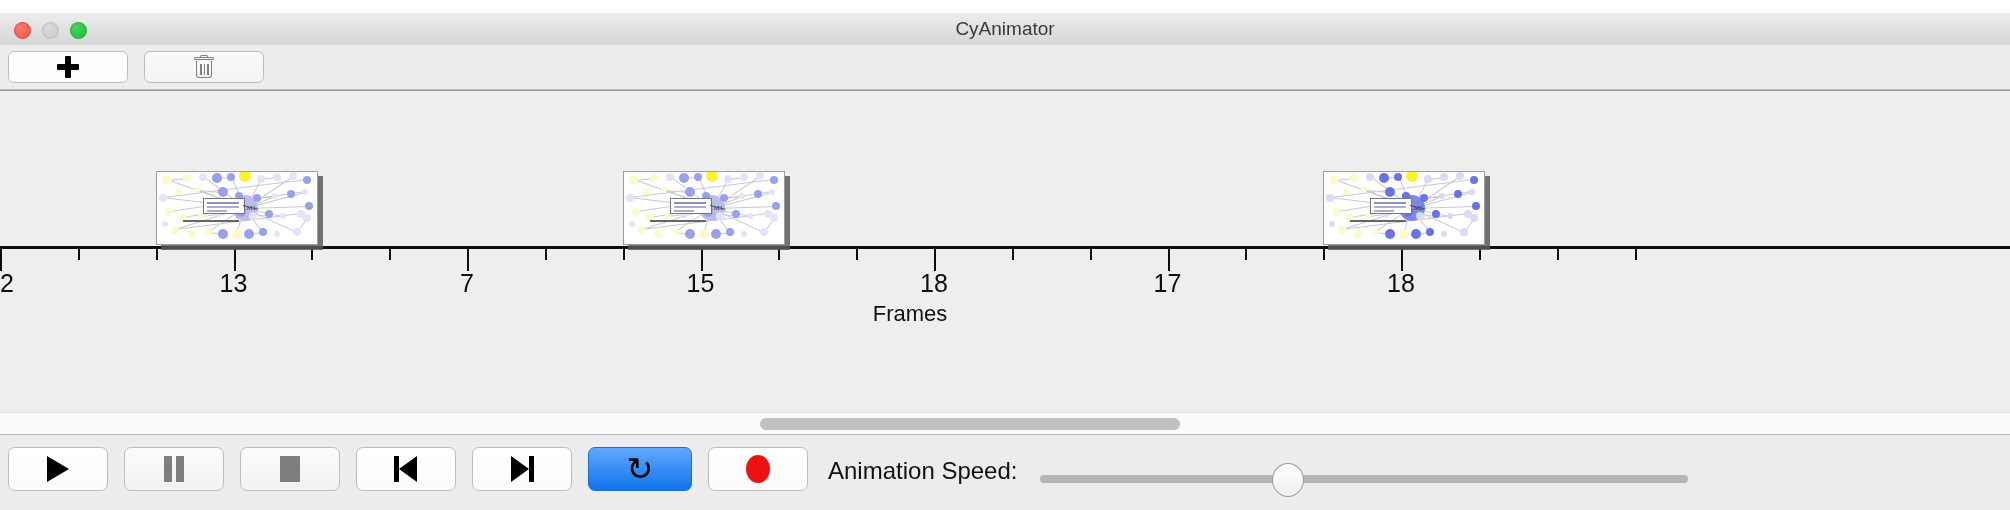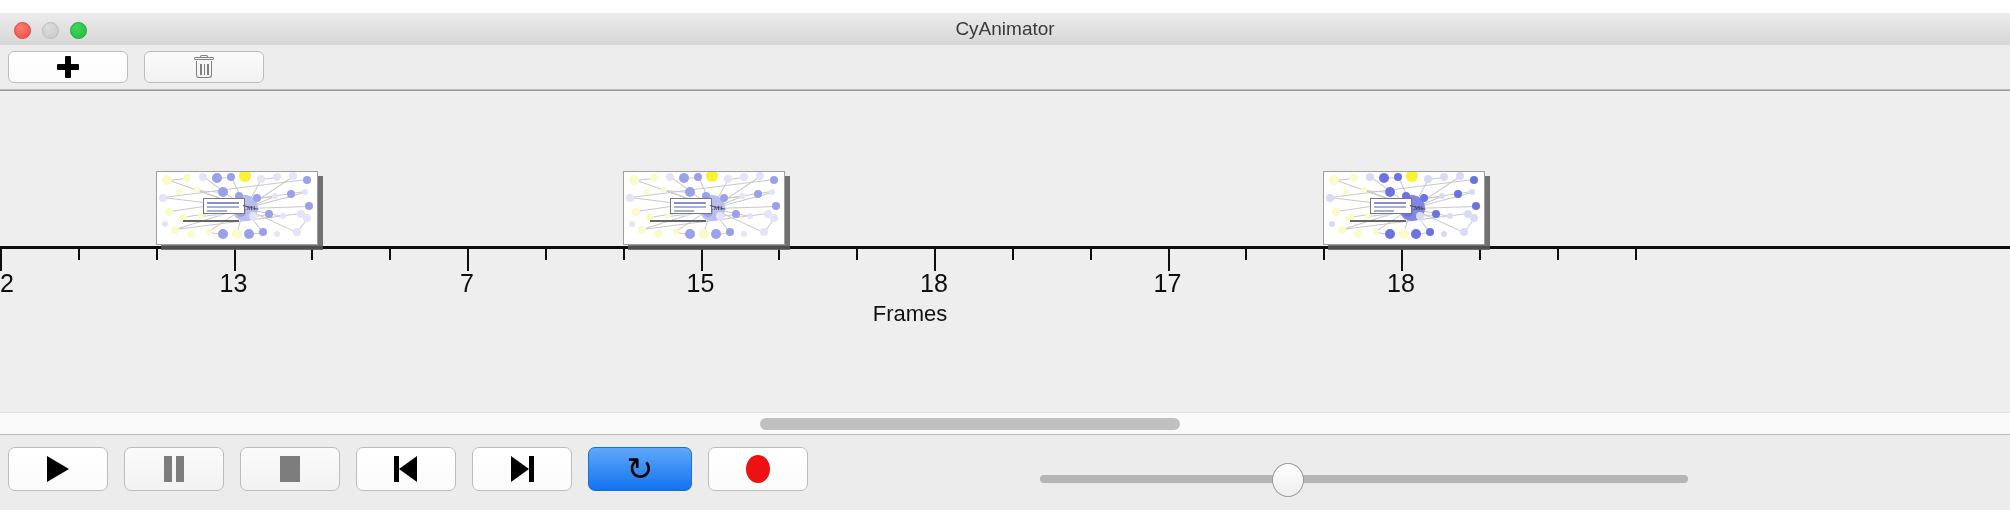--- a/index.html
+++ b/index.html
@@ -477,16 +477,17 @@
           <span class="tri"></span>
       </span>
     </div>
     <div class="cbtn c-blue" id="c-loop">
       <span class="ico-loop">↻</span>
     </div>
     <div class="cbtn c-white" id="c-rec">
       <span class="ico-rec"></span>
     </div>
 
+    <div class="speedlabel">Animation Speed:</div>
     <div class="slider-track"></div>
     <div class="slider-thumb"></div>
   </div>
 </div>
 
 </body></html>

